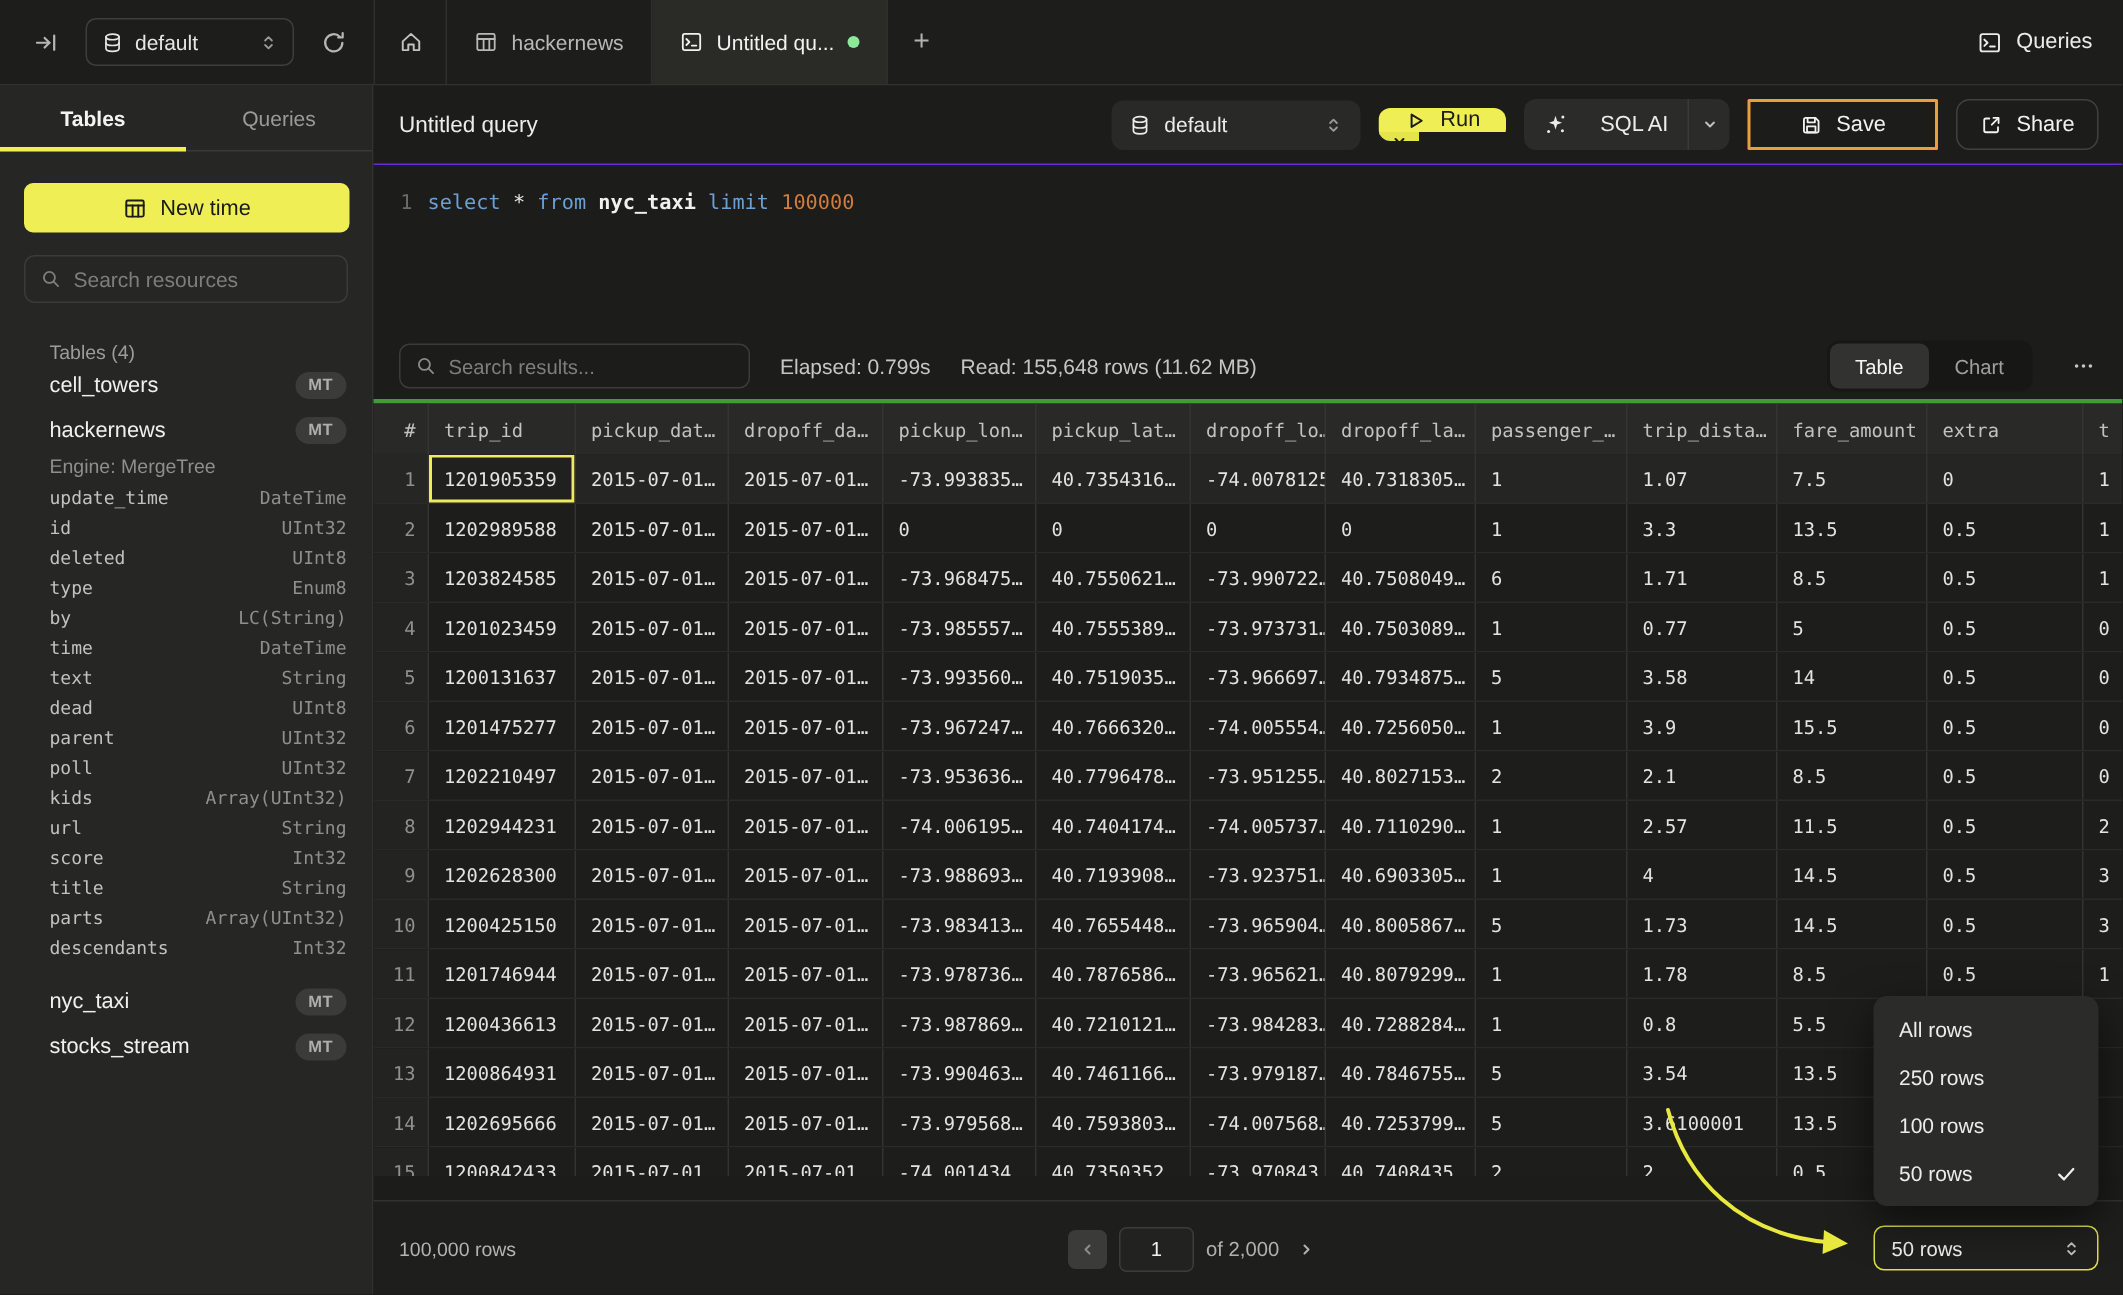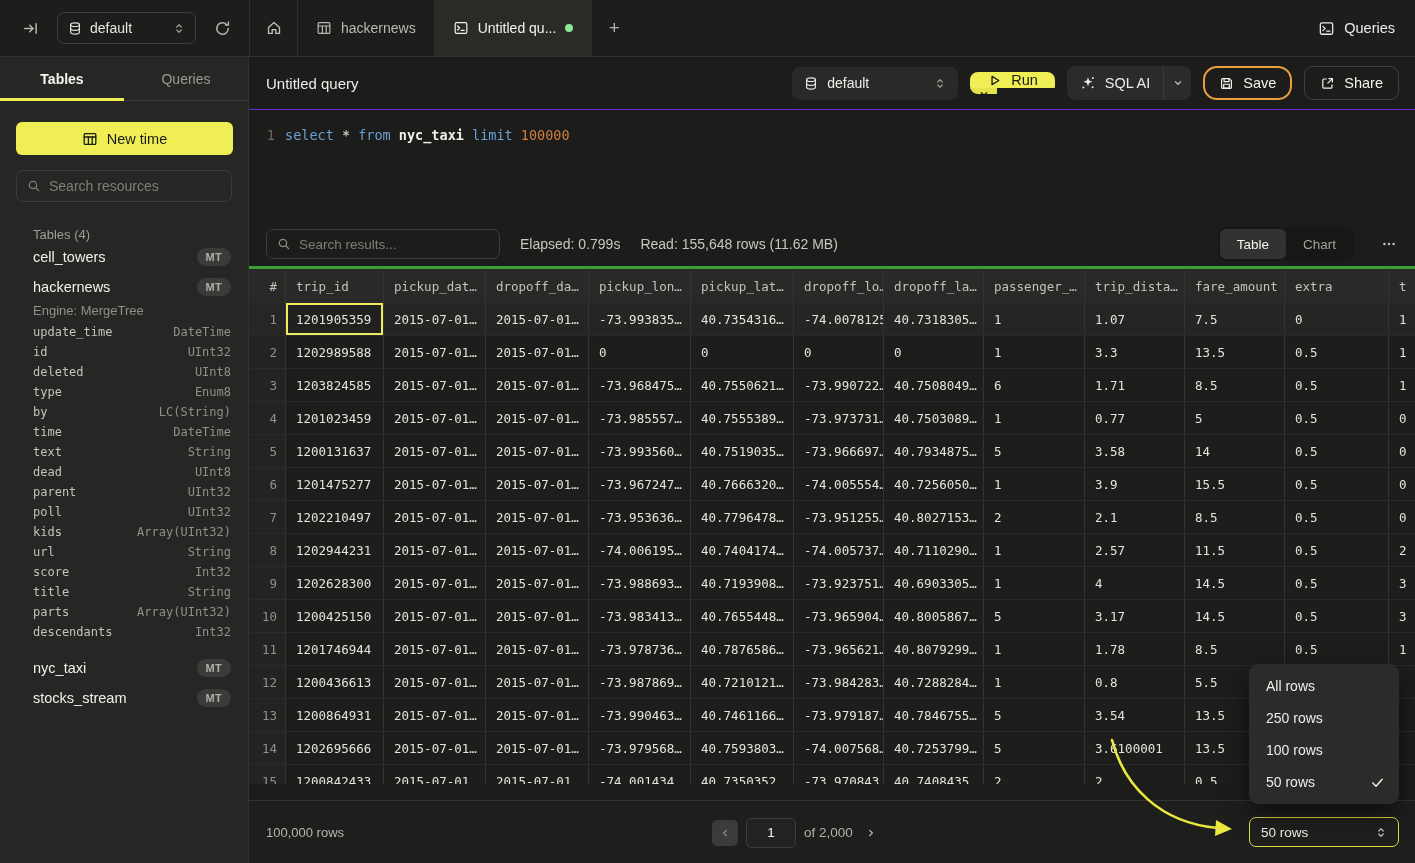--- a/index.html
+++ b/index.html
@@ -75,25 +75,25 @@
     background:#292927; border:none; border-radius:8px; padding:0 12px; color:#ececea;
     font-size:14px; cursor:pointer; font-family:inherit; }
   .hdr-select .lbl { flex:1; text-align:left; }
   .run-split { display:flex; height:22px; border-radius:8px; overflow:hidden; cursor:pointer;flex-direction:column; }
   .run-main { display:flex; align-items:center; gap:9px; background:#efef55; color:#1b1b19;
     border:none; padding:0 17px; font-size:14.5px; font-weight:500; cursor:pointer; font-family:inherit; }
   .run-caret { width:27px; background:#e4e44b; border:none; border-left:1px solid #d8d843;
     color:#1b1b19; display:flex; align-items:center; justify-content:center; cursor:pointer; }
   .sqlai-btn { display:flex; align-items:center; height:34px; background:#2b2b29;
     border:none; border-radius:8px; color:#ececea; font-size:14.5px; cursor:pointer; font-family:inherit; padding:0; }
-  .sqlai-main { display:flex; align-items:center; gap:9px; padding:0 13px; }
+  .sqlai-main { display:flex; align-items:center; gap:22px; padding:0 13px; }
   .sqlai-caret { width:28px; align-self:stretch; display:flex; align-items:center;
     justify-content:center; border-left:1px solid #3a3a38; color:#c2c2be; }
-  .save-btn { display:flex; align-items:center; gap:9px; height:34px; padding:0 14px;
-    background:transparent; border:2px solid #ea9f3d; border-radius:14px; color:#f2f2ee;
+  .save-btn { display:flex; align-items:center; gap:9px; height:34px; padding:0 33px;
+    background:transparent; border:2px solid #ea9f3d; border-radius:1px; color:#f2f2ee;
     font-size:14.5px; font-weight:500; cursor:pointer; font-family:inherit;text-align:right; }
   .share-btn { display:flex; align-items:center; gap:9px; height:34px; padding:0 15px;
     background:transparent; border:1px solid #414140; border-radius:9px; color:#f2f2ee;
     font-size:14.5px; font-weight:500; cursor:pointer; font-family:inherit; }
 
   .editor { position:absolute; left:0; top:53px; width:100%; height:112px; padding-top:17px;
     font-family:"DejaVu Sans Mono", monospace; font-size:13.5px; cursor:text; }
   .ed-line { display:flex; }
   .ed-num { width:26px; text-align:right; color:#6a6a66; }
   .ed-code { padding-left:10px; color:#e8e8e4; }
@@ -593,21 +593,21 @@
           <div class="row">
             <div class="cell num" style="width: 37px;">10</div>
             <div class="cell" style="width: 98px;">1200425150</div>
             <div class="cell" style="width: 102px;">2015-07-01…</div>
             <div class="cell" style="width: 103px;">2015-07-01…</div>
             <div class="cell" style="width: 102px;">-73.983413…</div>
             <div class="cell" style="width: 103px;">40.7655448…</div>
             <div class="cell" style="width: 90px;">-73.965904…</div>
             <div class="cell" style="width: 100px;">40.8005867…</div>
             <div class="cell" style="width: 101px;">5</div>
-            <div class="cell" style="width: 100px;">3.17</div>
+            <div class="cell" style="width: 100px;">1.73</div>
             <div class="cell" style="width: 100px;">14.5</div>
             <div class="cell" style="width: 104px;">0.5</div>
             <div class="cell" style="width: 40px;">3</div>
           </div>
           <div class="row">
             <div class="cell num" style="width: 37px;">11</div>
             <div class="cell" style="width: 98px;">1201746944</div>
             <div class="cell" style="width: 102px;">2015-07-01…</div>
             <div class="cell" style="width: 103px;">2015-07-01…</div>
             <div class="cell" style="width: 102px;">-73.978736…</div>

